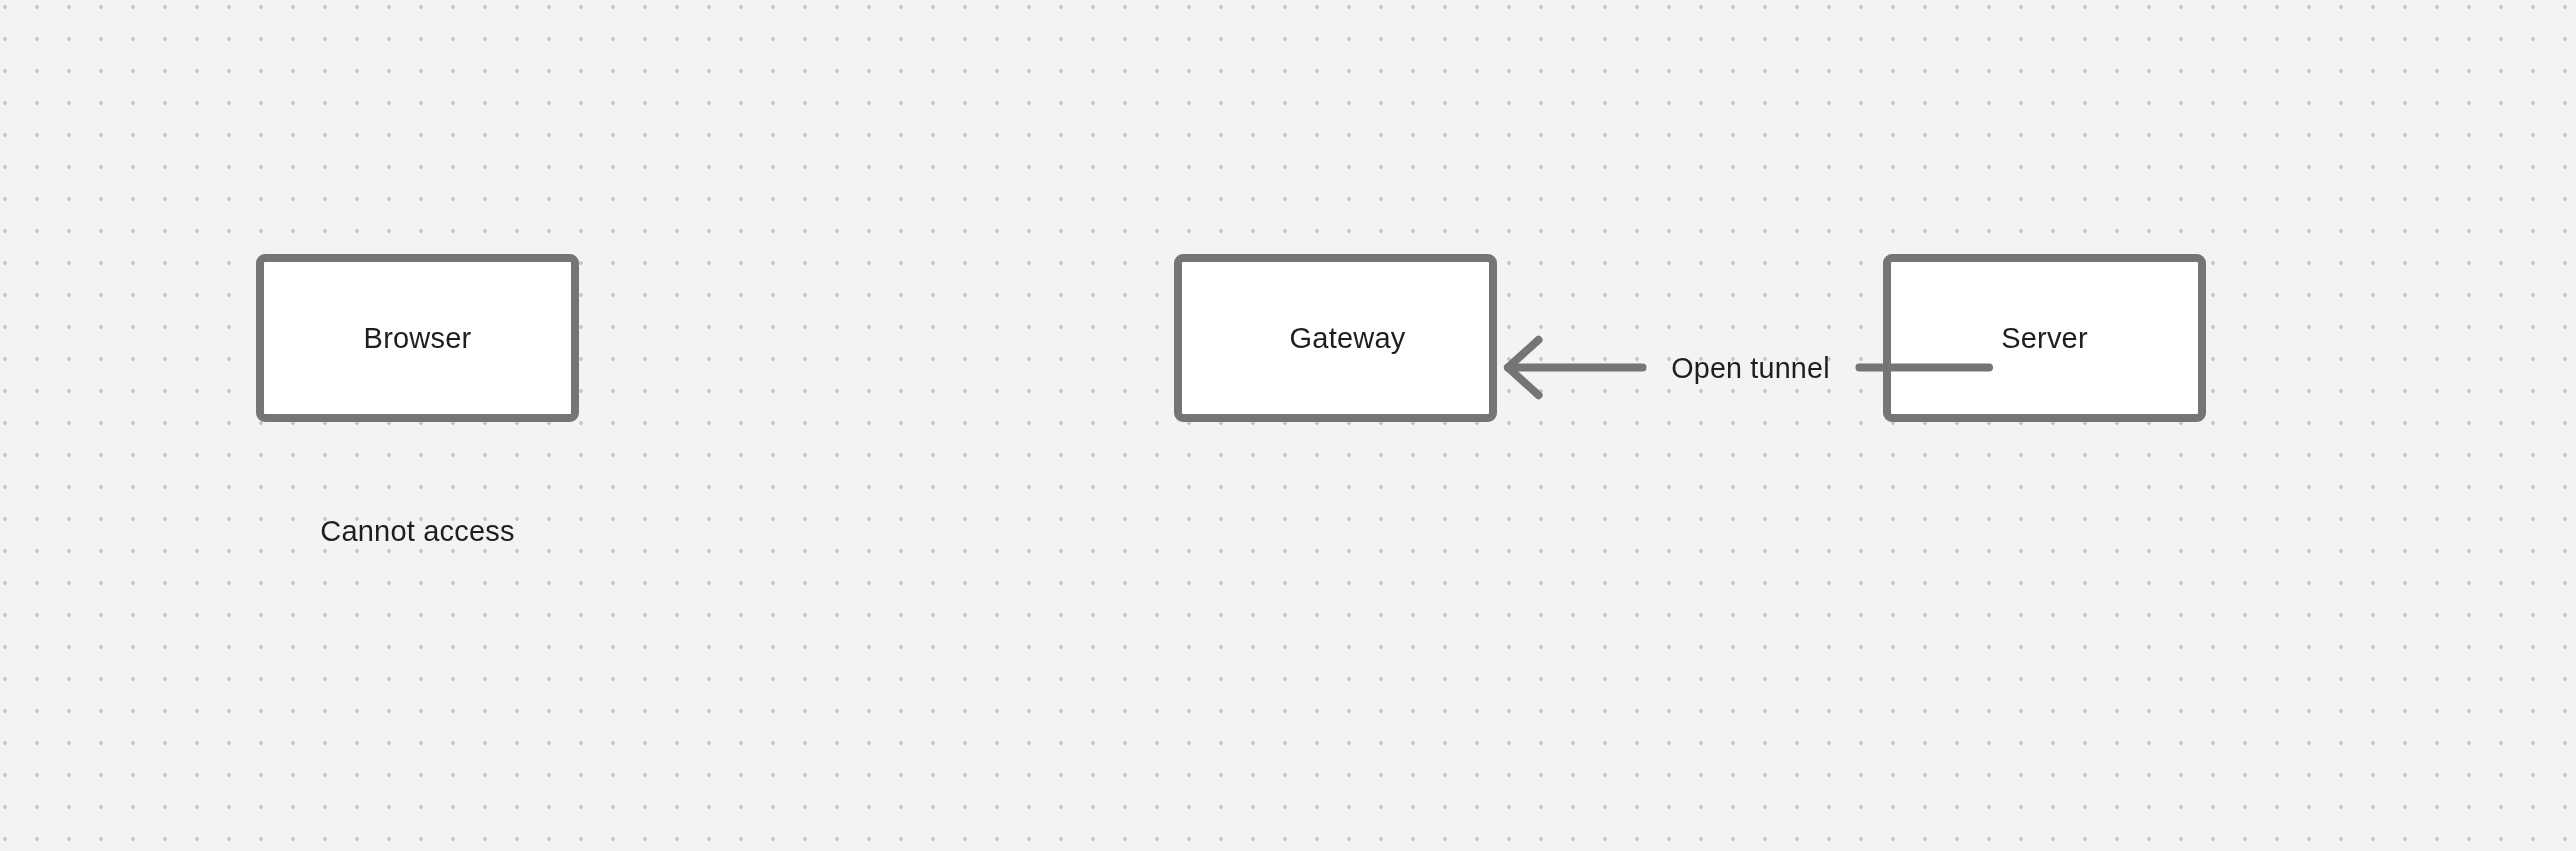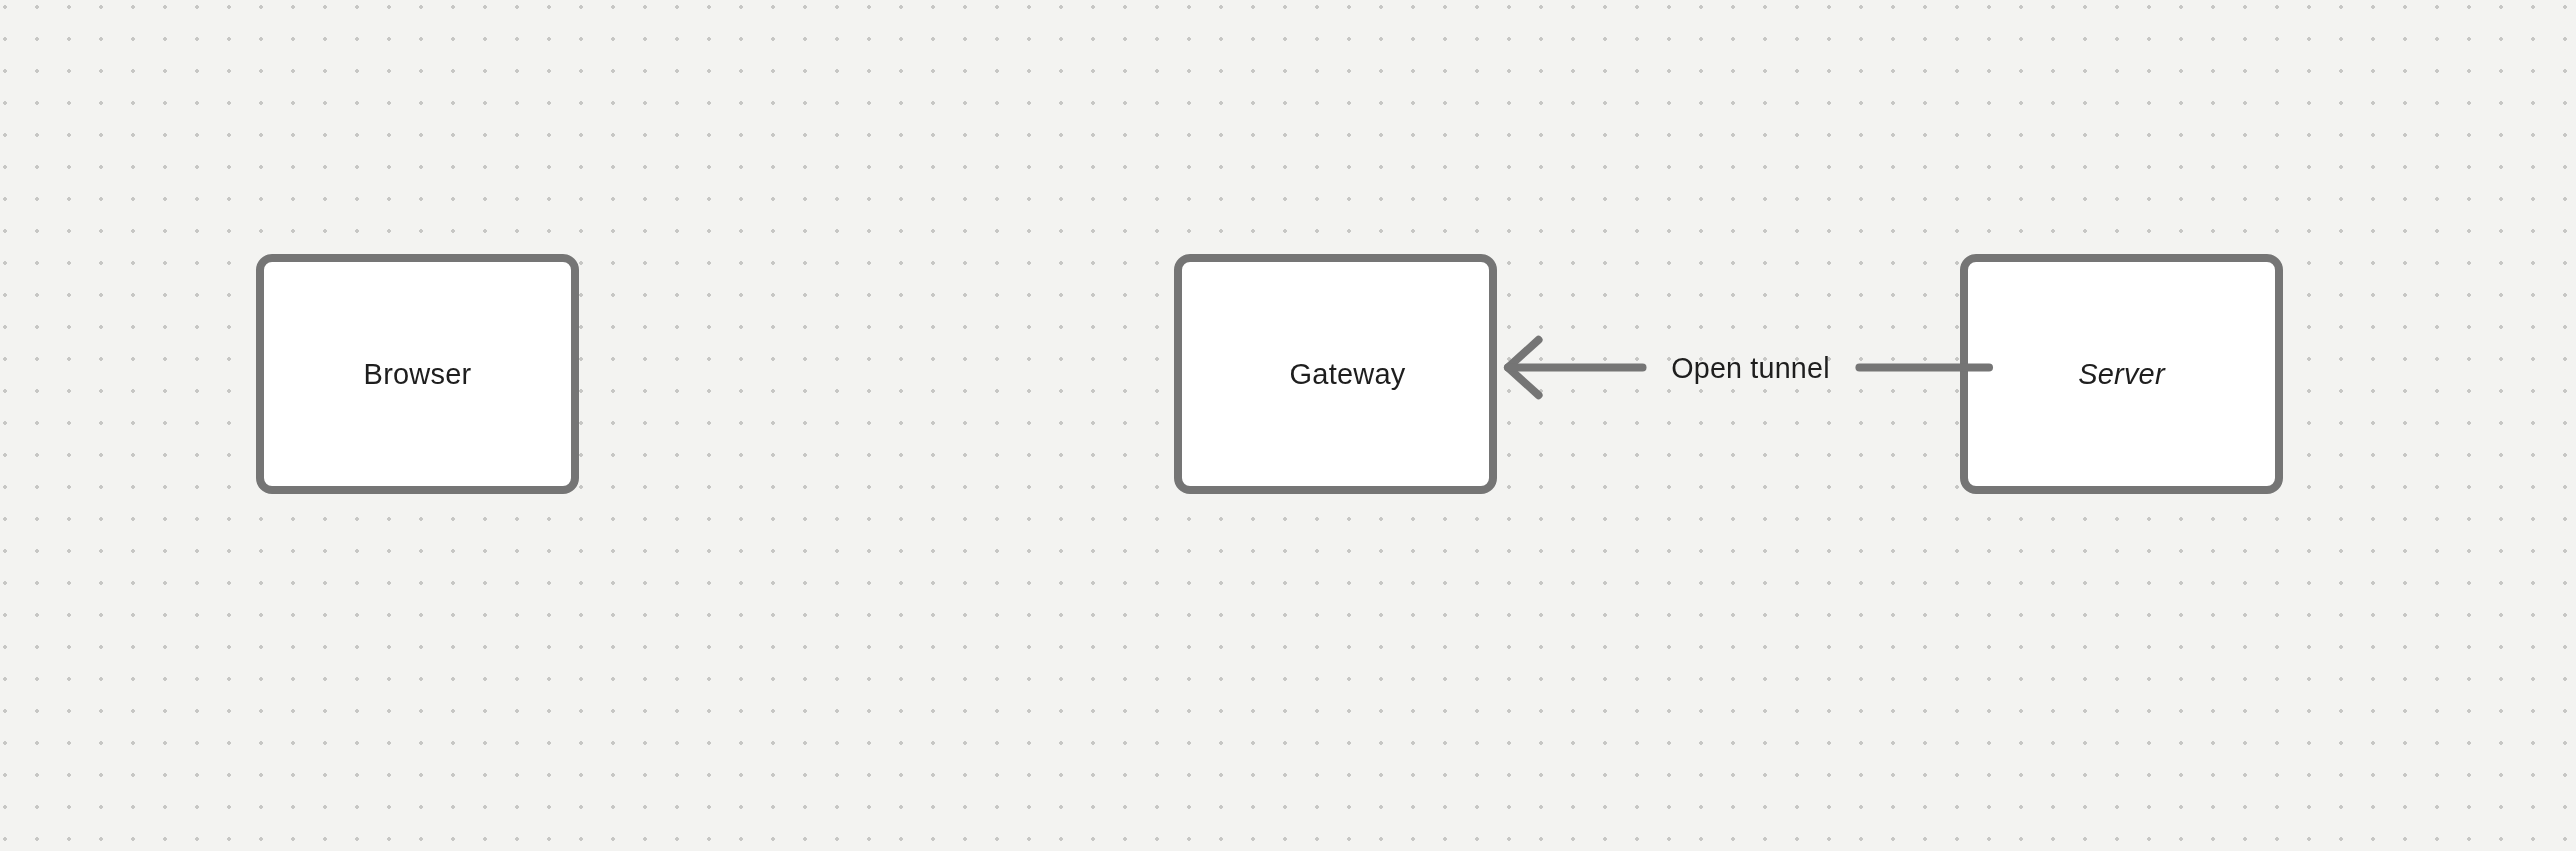--- a/index.html
+++ b/index.html
@@ -18,39 +18,39 @@
     height: 851px;
     background-color: #f3f3f1;
     background-image: radial-gradient(circle, #c7c7c5 1.6px, rgba(199,199,197,0) 1.7px);
     background-size: 32px 32px;
     background-position: -11px -9px;
   }
   .node {
     position: absolute;
     top: 254px;
     width: 323px;
-    height: 240px;
+    height: 168px;
     box-sizing: border-box;
     background: #ffffff;
     border: 8px solid #757575;
-    border-radius: 16px;
+    border-radius: 9px;
     display: flex;
     align-items: center;
     justify-content: center;
   }
   .node-label {
     font-size: 29px;
     font-weight: 500;
     color: #1e1e1e;
     letter-spacing: 0.2px;
     white-space: nowrap;
   }
   .node-browser { left: 256px; }
   .node-gateway { left: 1174px; padding-left: 24px; }
-  .node-server  { left: 1960px; font-style: italic; }
+  .node-server  { left: 1883px; }
   .edge-svg {
     position: absolute;
     left: 1497px;
     top: 318px;
     width: 505px;
     height: 99px;
     overflow: visible;
   }
   .edge-stroke {
     stroke: #757575;
@@ -100,16 +100,17 @@
 
     <polyline class="edge-stroke" points="42,22 11,50 42,78"></polyline>
 
     <line class="edge-stroke" x1="11" y1="50" x2="147" y2="50"></line>
 
     <line class="edge-stroke" x1="366" y1="50" x2="497" y2="50"></line>
     <text class="edge-label-text" x="256" y="50" text-anchor="middle" dominant-baseline="central">Open tunnel</text>
   </svg>
 
   <div class="caption">
+    <div>Cannot access</div>
   </div>
 
 </div>
 
 
 </body></html>

